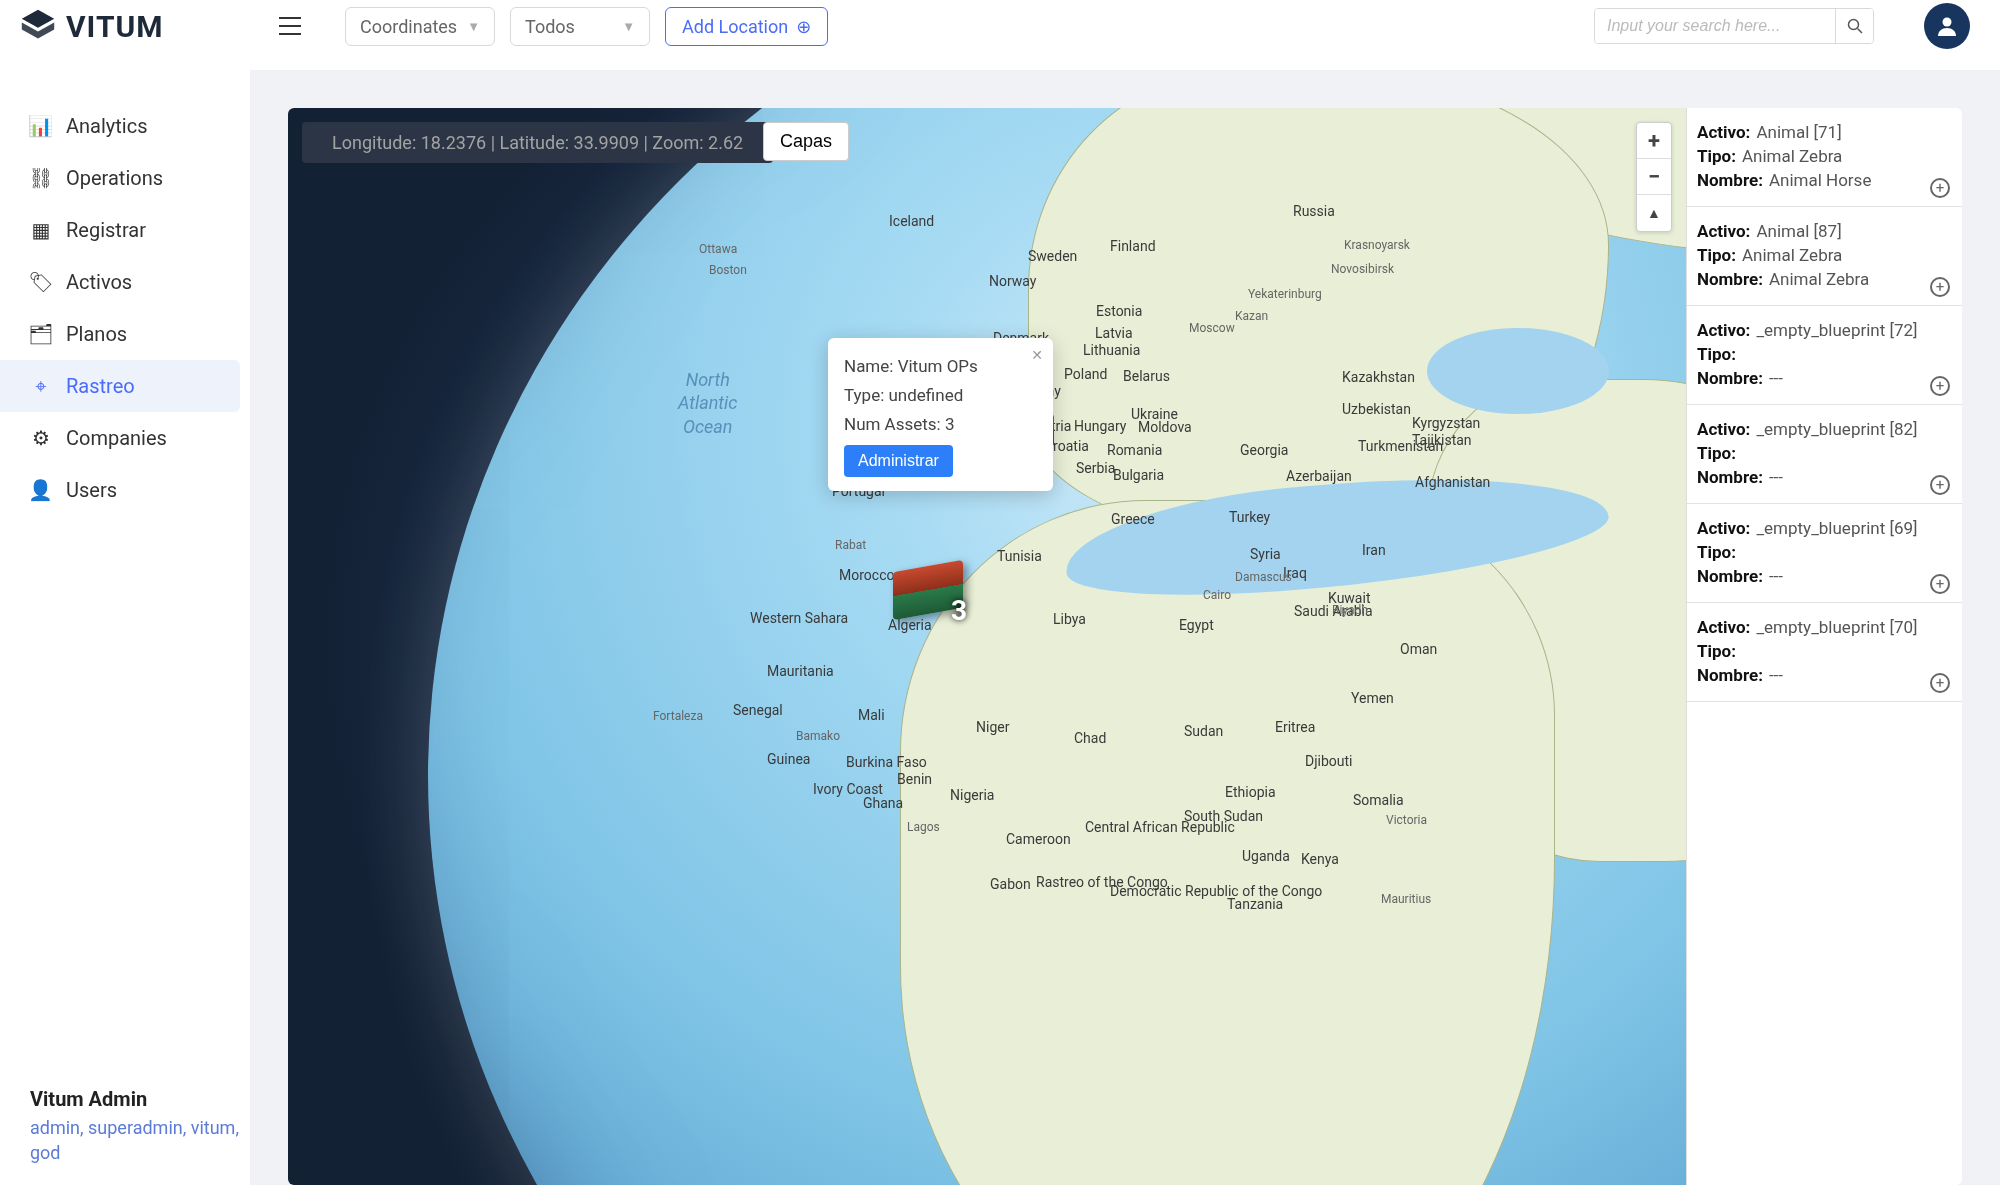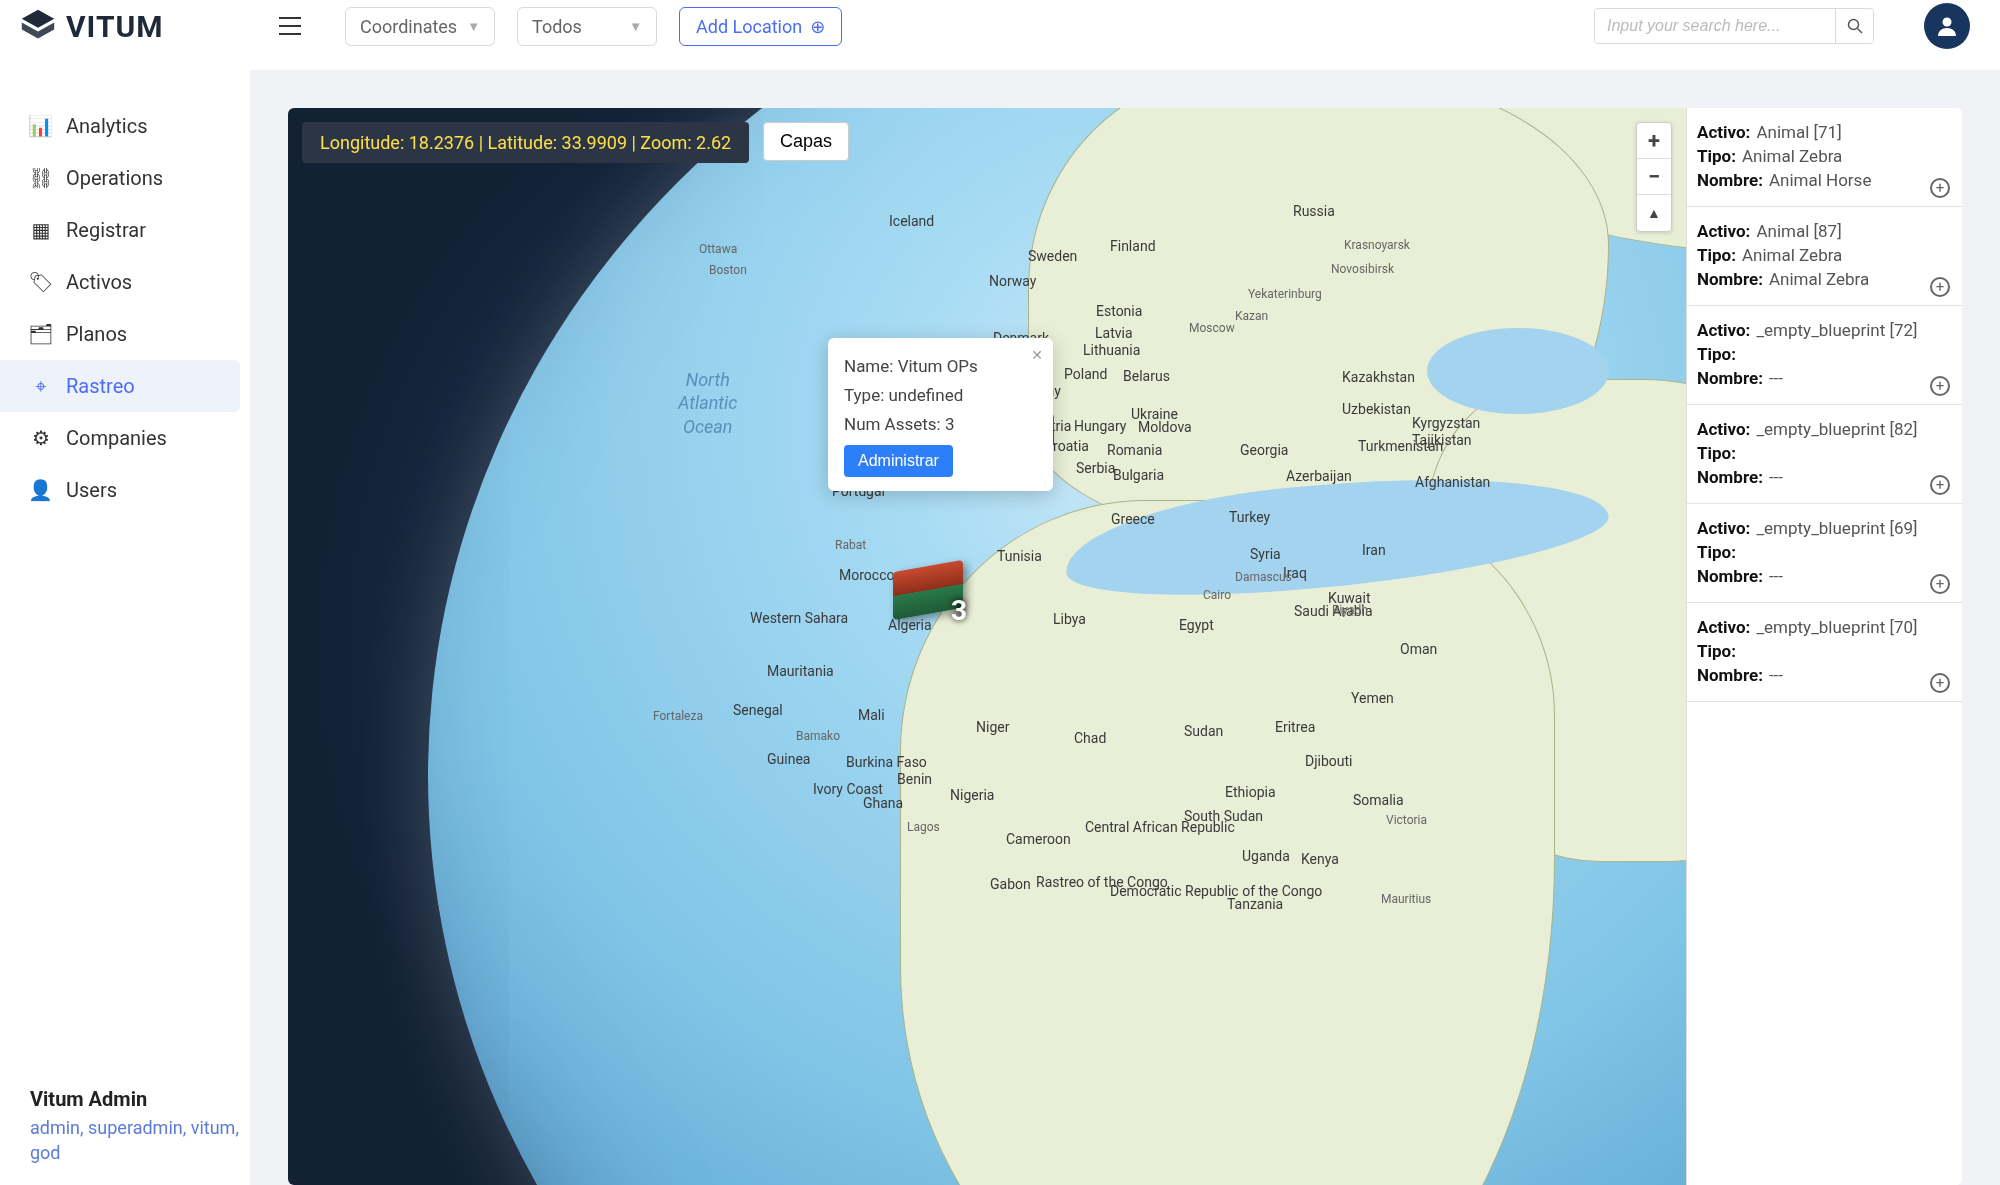--- a/index.html
+++ b/index.html
@@ -36,21 +36,21 @@
     letter-spacing: 1px;
     color: #1e2a3a;
   }
   .hamburger {
     width: 30px; height: 30px;
     display: flex; align-items:center; justify-content:center;
     cursor: pointer;
     margin-left: 25px;
     margin-right: 40px;
   }
-  .top-controls { display: flex; gap: 22px; align-items:flex-end; }
+  .top-controls { display: flex; gap: 15px; align-items:flex-end; }
   .dropdown {
     border: 1px solid #d9d9d9;
     border-radius: 6px;
     padding: 8px 14px;
     font-size: 18px;
     color: #666;
     background: #fff;
     display: flex; align-items:center; gap: 10px;
     min-width: 130px;
     justify-content: space-between;
@@ -192,22 +192,22 @@
   .country-label {
     position:absolute;
     font-size: 14px;
     color:#3a3a3a;
     white-space: nowrap;
   }
   .coord-bar {
     position:absolute;
     top: 14px; left: 14px;
     background: #2b3545;
-    color: #fde047;
-    padding: 10px 18px;
+    color: #a3a3a3;
+    padding: 10px 30px;
     font-size: 18px;
     border-radius: 4px;
   }
   .layers-btn {
     position:absolute;
     top: 14px; left: 475px;
     background: #fff;
     border: 1px solid #ccc;
     padding: 8px 16px;
     font-size: 18px;

